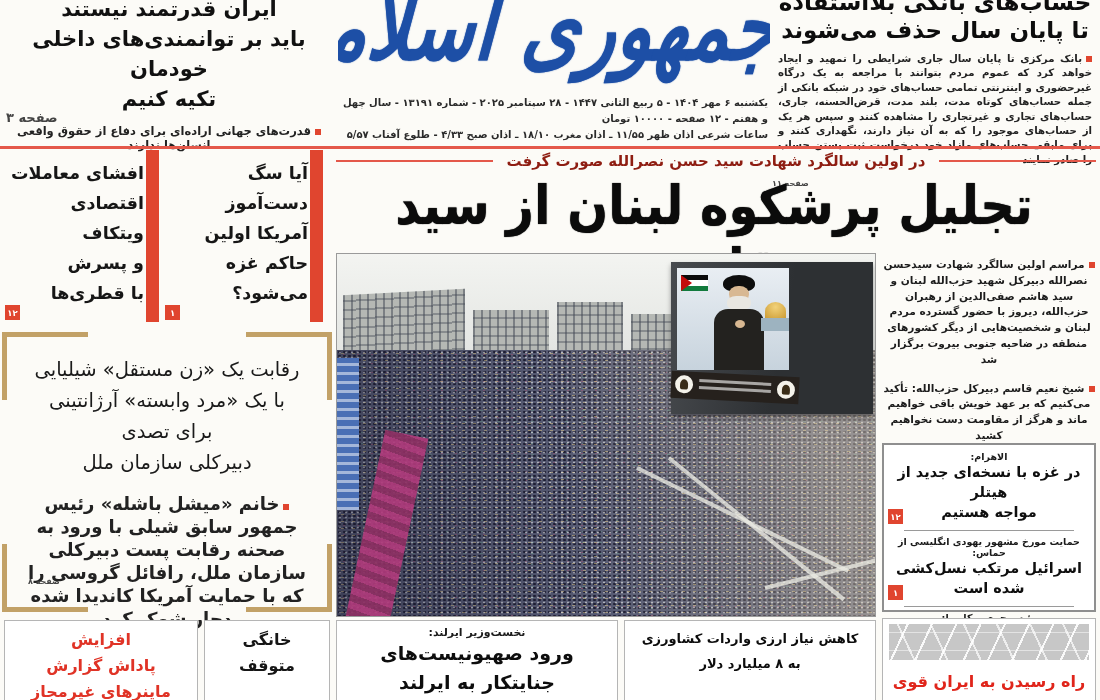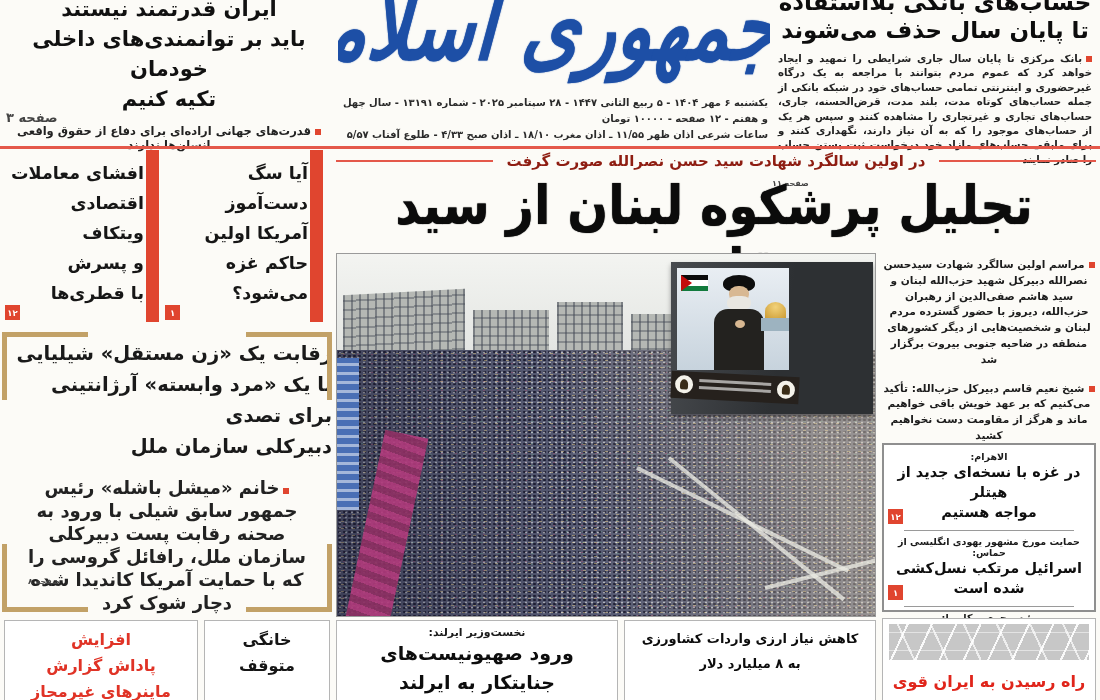--- a/index.html
+++ b/index.html
@@ -51,21 +51,21 @@
          font-size: 8.5px; font-weight: bold; display: flex; align-items: center; justify-content: center; }
   .tbox .psq { left: 3px; bottom: 2px; }
 
   
   .un-box { position: absolute; left: 2px; top: 332px; width: 330px; height: 280px; }
   .cb { position: absolute; width: 86px; height: 68px; border: 0 solid #c2a167; }
   .cb-tl { left: 0; top: 0;  border-top-width: 5px; border-left-width: 5px; }
   .cb-tr { right: 0; top: 0; border-top-width: 5px; border-right-width: 5px; }
   .cb-bl { left: 0; bottom: 0;  border-bottom-width: 5px; border-left-width: 5px; }
   .cb-br { right: 0; bottom: 0; border-bottom-width: 5px; border-right-width: 5px; }
-  .un-box .hl { margin-top: 6px; font-size: 19.5px; font-weight: bold;
+  .un-box .hl { margin-top: 22px; text-align: center; font-size: 19.5px; font-weight: normal;
                 line-height: 31px; color: #1a1a1a; }
   .un-box .body { margin-top: 14px; padding: 0 22px; text-align: center; font-size: 18px;
                   font-weight: bold; line-height: 23px; color: #222; }
   .un-box .pg { position: absolute; left: 26px; bottom: 26px; font-size: 8px; color: #444; font-weight: bold; }
 
   .bsq { display: inline-block; width: 8px; height: 8px; background: #e0452f; margin-left: 5px; }
   .bsq-sm { width: 6px; height: 6px; margin-left: 4px; }
 
   
   .photo { position: absolute; left: 336px; top: 253px; width: 540px; height: 364px;

